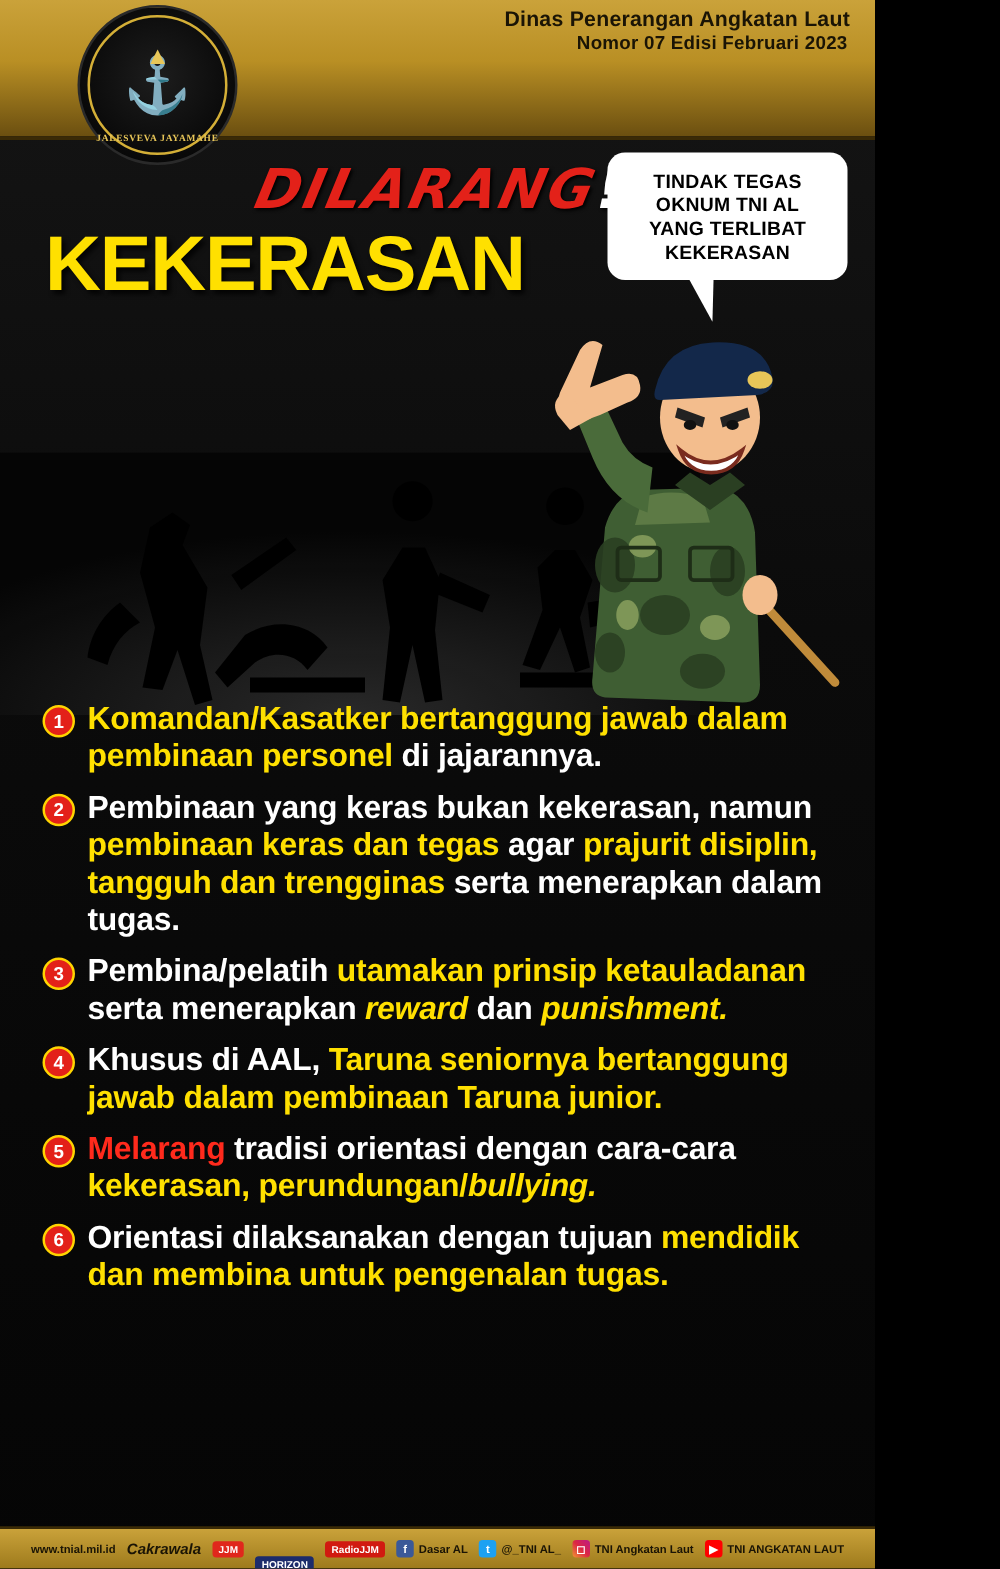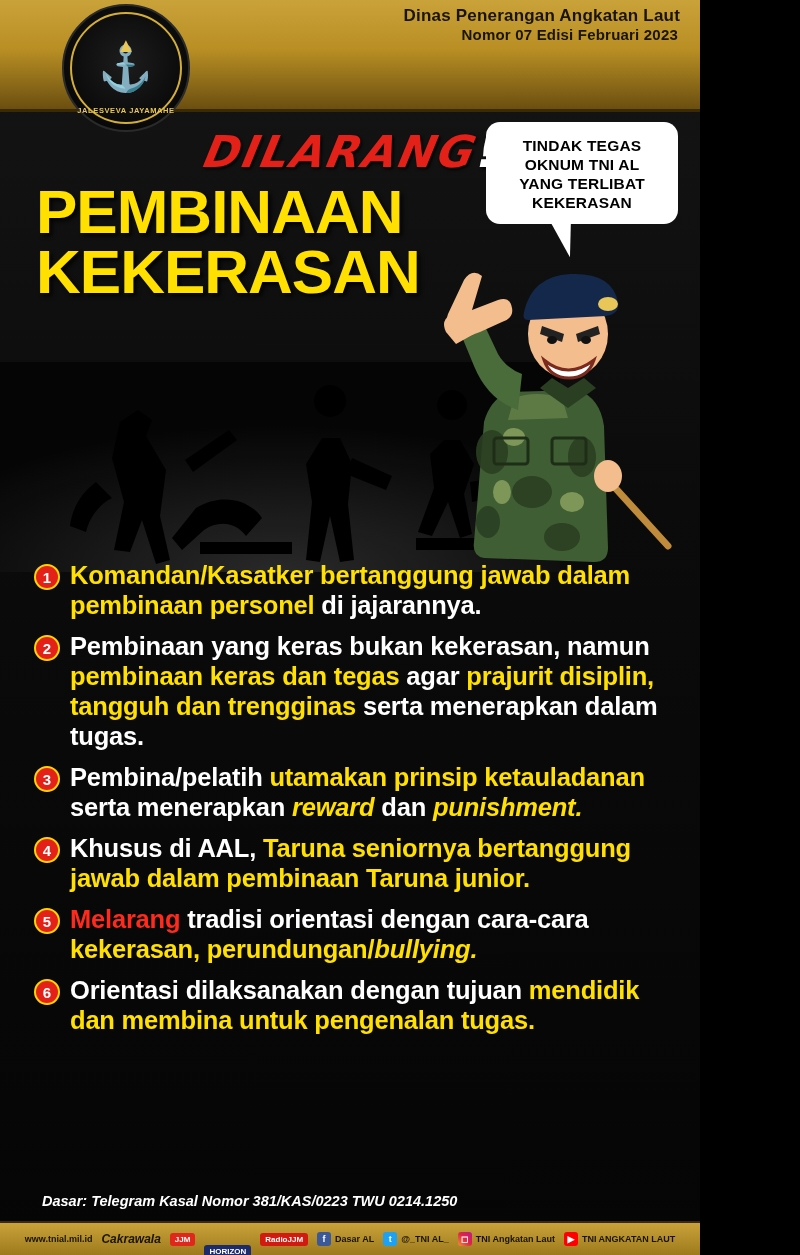--- a/index.html
+++ b/index.html
@@ -60,21 +60,21 @@
     font-size: 44px; color: #e8c658; line-height: 1;
     margin-top: 2px;
   }
   .logo-wing {
     position: absolute; top: 20px; left: 50%; transform: translateX(-50%);
     font-size: 20px; color: #e8c658;
   }
   .logo-motto {
     position: absolute; bottom: 7px; left: 0; right: 0;
     text-align: center; font-size: 7.5px; letter-spacing: .6px;
-    color: #e8c658; font-weight: 700;
+    color: #e8c658; font-weight: 700; font-family: Liberation Serif, serif;
   }
 
   
   .hero { position: relative; height: 460px; }
   .dilarang {
     position: absolute; left: 205px; top: 14px;
     font-size: 44px; font-weight: 700; font-style: italic;
     color: #e32119; letter-spacing: 2px;
     transform: skewX(-12deg);
     text-shadow: 2px 2px 3px #000;
@@ -193,21 +193,20 @@
     </div>
   </div>
 
   <div class="hero">
 
     <div class="dilarang">
       <span>DILARANG</span><span class="excl">!!!</span>
     </div>
 
     <div class="headline">
-      <div>PEMBINAAN</div>
       <div>KEKERASAN</div>
     </div>
 
     <div class="bubble">
       <div class="bubble-text">TINDAK TEGAS
 OKNUM TNI AL
 YANG TERLIBAT
 KEKERASAN</div>
     </div>
 
@@ -325,21 +324,20 @@
     </div>
 
     <div class="item">
       <div class="num">6</div>
       <div class="txt">
         <span>Orientasi dilaksanakan dengan tujuan </span><span class="y">mendidik dan membina untuk pengenalan tugas.</span>
       </div>
     </div>
   </div>
 
-  <div class="dasar">Dasar: Telegram Kasal Nomor 381/KAS/0223 TWU 0214.1250</div>
 
   <div class="footbar">
     <span class="f-txt">www.tnial.mil.id</span>
     <span class="cakra">Cakrawala</span>
     <span class="chip jjm">JJM</span>
     <span class="chip horizon">HORIZON</span>
     <span class="chip radio">RadioJJM</span>
     <span class="f-item">
       <span class="sq fb">f</span>
       <span class="f-txt">Dasar AL</span>

